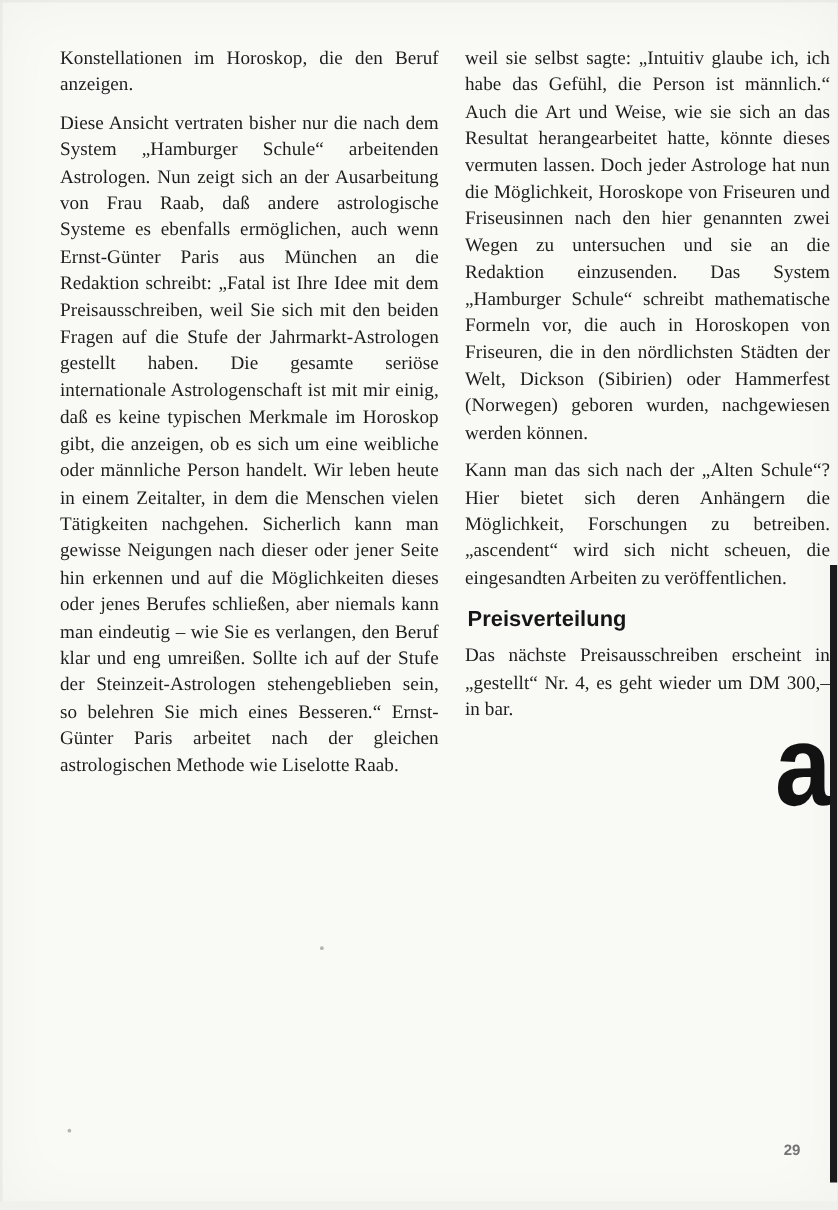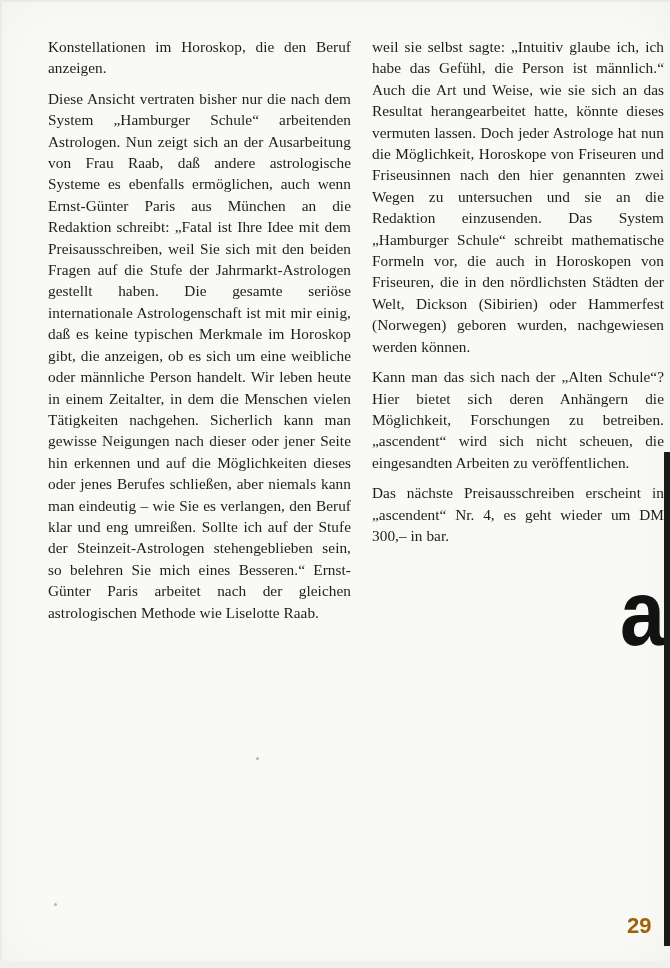--- a/index.html
+++ b/index.html
@@ -56,22 +56,22 @@
     width: 6px;
     height: 494px;
     background: #1b1b1b;
   }
   .page-number {
     position: absolute;
     top: 913px;
     left: 627px;
     font-family: "Liberation Sans", sans-serif;
     font-weight: bold;
-    font-size: 22px;
-    color: #a16207;
+    font-size: 12px;
+    color: #737373;
   }
   .speck {
     position: absolute;
     width: 3px;
     height: 3px;
     border-radius: 50%;
     background: #b5b5b0;
   }
   .speck1 { left: 256px; top: 757px; }
   .speck2 { left: 54px;  top: 903px; }
@@ -90,21 +90,22 @@
 <div class="page">
 
   <div class="col col-left">
     <p>Konstellationen im Horoskop, die den Beruf anzeigen.</p>
     <p>Diese Ansicht vertraten bisher nur die nach dem System „Hamburger Schule“ arbeitenden Astrologen. Nun zeigt sich an der Ausarbeitung von Frau Raab, daß andere astrologische Systeme es ebenfalls ermöglichen, auch wenn Ernst-Günter Paris aus München an die Redaktion schreibt: „Fatal ist Ihre Idee mit dem Preisausschreiben, weil Sie sich mit den beiden Fragen auf die Stufe der Jahrmarkt-Astrologen gestellt haben. Die gesamte seriöse internationale Astrologenschaft ist mit mir einig, daß es keine typischen Merkmale im Horoskop gibt, die anzeigen, ob es sich um eine weibliche oder männliche Person handelt. Wir leben heute in einem Zeitalter, in dem die Menschen vielen Tätigkeiten nachgehen. Sicherlich kann man gewisse Neigungen nach dieser oder jener Seite hin erkennen und auf die Möglichkeiten dieses oder jenes Berufes schließen, aber niemals kann man eindeutig – wie Sie es verlangen, den Beruf klar und eng umreißen. Sollte ich auf der Stufe der Steinzeit-Astrologen stehengeblieben sein, so belehren Sie mich eines Besseren.“ Ernst-Günter Paris arbeitet nach der gleichen astrologischen Methode wie Liselotte Raab.</p>
   </div>
 
   <div class="col col-right">
     <p>weil sie selbst sagte: „Intuitiv glaube ich, ich habe das Gefühl, die Person ist männlich.“ Auch die Art und Weise, wie sie sich an das Resultat herangearbeitet hatte, könnte dieses vermuten lassen. Doch jeder Astrologe hat nun die Möglichkeit, Horoskope von Friseuren und Friseusinnen nach den hier genannten zwei Wegen zu untersuchen und sie an die Redaktion einzusenden. Das System „Hamburger Schule“ schreibt mathematische Formeln vor, die auch in Horoskopen von Friseuren, die in den nördlichsten Städten der Welt, Dickson (Sibirien) oder Hammerfest (Norwegen) geboren wurden, nachgewiesen werden können.</p>
     <p>Kann man das sich nach der „Alten Schule“? Hier bietet sich deren Anhängern die Möglichkeit, Forschungen zu betreiben. „ascendent“ wird sich nicht scheuen, die eingesandten Arbeiten zu veröffentlichen.</p>
-    <p>Das nächste Preisausschreiben erscheint in „ascendent“ Nr. 4, es geht wieder um DM 300,– in bar.</p>
+    <h2 class="section-heading">Preisverteilung</h2>
+    <p>Das nächste Preisausschreiben erscheint in „gestellt“ Nr. 4, es geht wieder um DM 300,– in bar.</p>
   </div>
 
   <div class="logo-a">a</div>
 
   <div class="edge-bar"></div>
 
   <div class="page-number">29</div>
 
   <div class="speck speck1"></div>
   <div class="speck speck2"></div>

